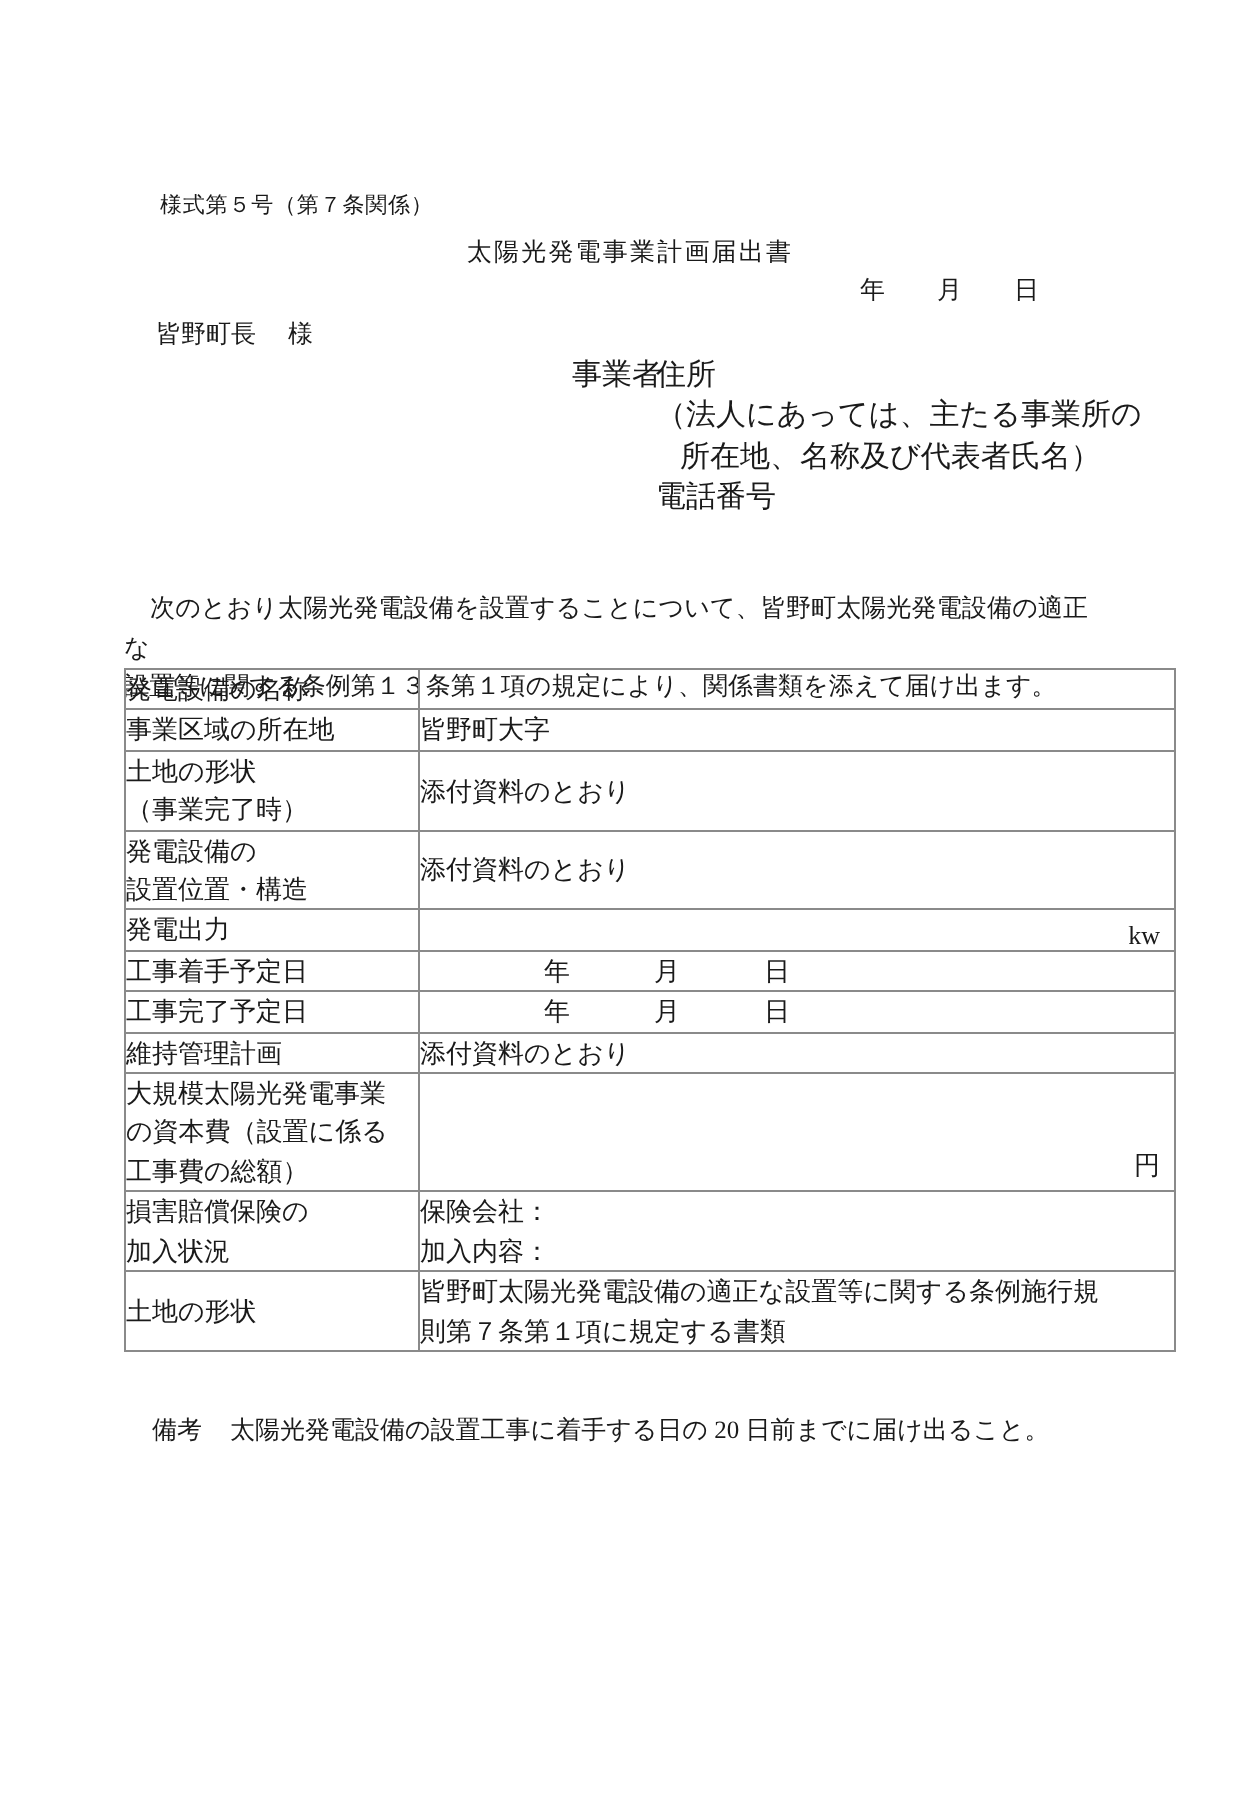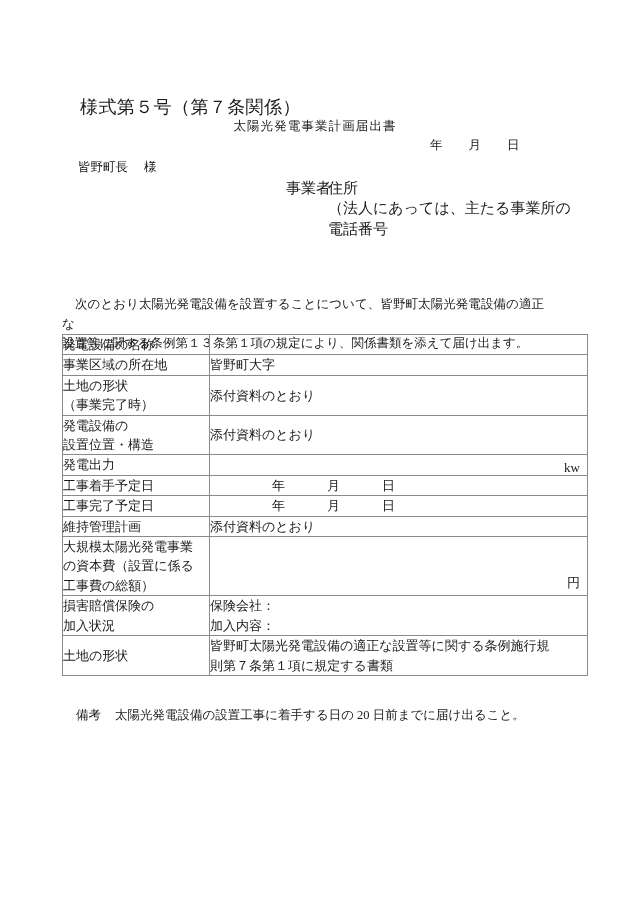--- a/index.html
+++ b/index.html
@@ -21,21 +21,21 @@
     width: 630px;
     height: 903px;
     background: #ffffff;
   }
 
   
   .form-no {
     position: absolute;
     left: 80px;
     top: 95px;
-    font-size: 18px;
+    font-size: 11px;
     letter-spacing: 0.4px;
     white-space: nowrap;
   }
   .doc-title {
     position: absolute;
     left: 0; top: 118px;
     width: 630px;
     text-align: center;
     font-size: 12.5px;
     letter-spacing: 1.1px;
@@ -141,20 +141,21 @@
 
   <div class="doc-title">太陽光発電事業計画届出書</div>
 
   <div class="date-line"><span>年</span><span class="gap"></span><span>月</span><span class="gap"></span><span>日</span></div>
 
   <div class="addressee"><span>皆野町長</span><span class="sp"></span><span>様</span></div>
 
   <div class="operator">
     <div class="row"><span class="lbl">事業者</span><span>住所</span></div>
     <div class="row ind1">（法人にあっては、主たる事業所の</div>
+    <div class="row ind2">所在地、名称及び代表者氏名）</div>
     <div class="row ind1"><span>電話番号</span></div>
   </div>
 
   <div class="body-para">
     <span class="l1">次のとおり太陽光発電設備を設置することについて、皆野町太陽光発電設備の適正な</span>
     <span class="l2">設置等に関する条例第１３条第１項の規定により、関係書類を添えて届け出ます。</span>
   </div>
 
   <table class="form-table">
     <tbody>

